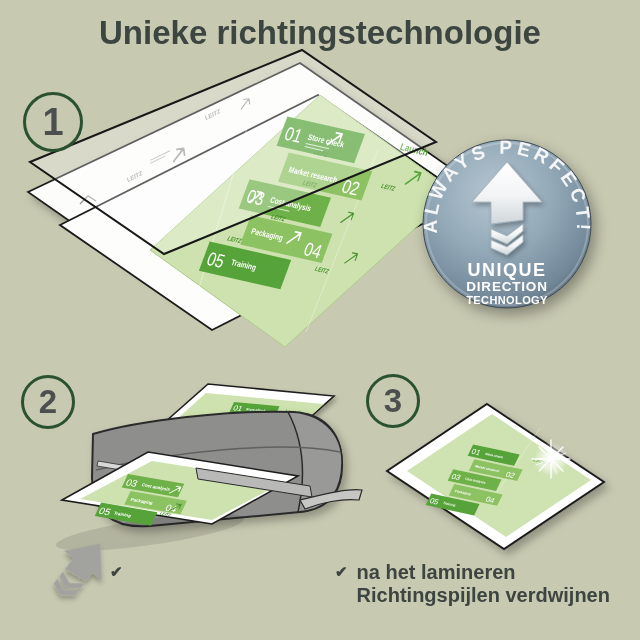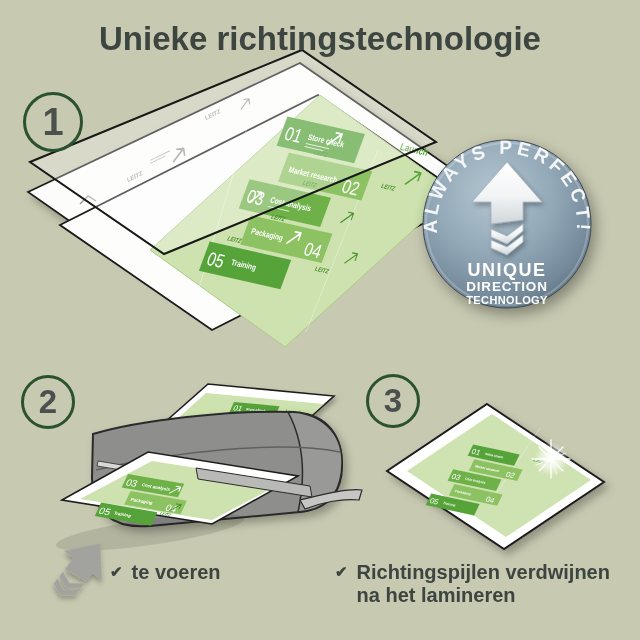--- a/index.html
+++ b/index.html
@@ -3,21 +3,21 @@
 <meta charset="utf-8">
 <style>
   html,body{margin:0;padding:0;}
   .canvas{
     position:relative;width:640px;height:640px;overflow:hidden;
     background:#c8c9b1;
     font-family:"Liberation Sans",sans-serif;
   }
   .art{position:absolute;left:0;top:0;}
   h1.title{
-    position:absolute;top:10px;left:0;right:0;margin:10px;
+    position:absolute;top:10px;left:0;right:0;margin:4px;
     text-align:center;font-size:33px;font-weight:bold;color:#3d4541;
     letter-spacing:0px;
   }
   .step-circle{
     position:absolute;border:3px solid #2a5130;border-radius:50%;
     display:flex;align-items:center;justify-content:center;
     color:#4b504e;font-weight:bold;background:transparent;
   }
   .step-circle.c1{left:23px;top:92px;width:54px;height:54px;font-size:38px;}
   .step-circle.c2{left:21px;top:375px;width:48px;height:48px;font-size:33px;}
@@ -253,24 +253,23 @@
       </g>
       <text x="86" y="138" text-anchor="middle" font-size="18" font-weight="bold" fill="#ffffff" letter-spacing="1.5">UNIQUE</text>
       <text x="86" y="153" text-anchor="middle" font-size="13.5" font-weight="bold" fill="#ffffff" letter-spacing="0.8">DIRECTION</text>
       <text x="86" y="166" text-anchor="middle" font-size="11" font-weight="bold" fill="#ffffff" letter-spacing="0.4">TECHNOLOGY</text>
     </svg>
   </div>
 
   <div class="check-item i1">
     <span class="tick">✔</span>
     <div>
-      <div>te voeren</div>
     </div>
   </div>
   <div class="check-item i2">
     <span class="tick">✔</span>
     <div>
+      <div>na het lamineren</div>
       <div>Richtingspijlen verdwijnen</div>
-      <div>na het lamineren</div>
     </div>
   </div>
 
 </div>
 
 </body></html>

